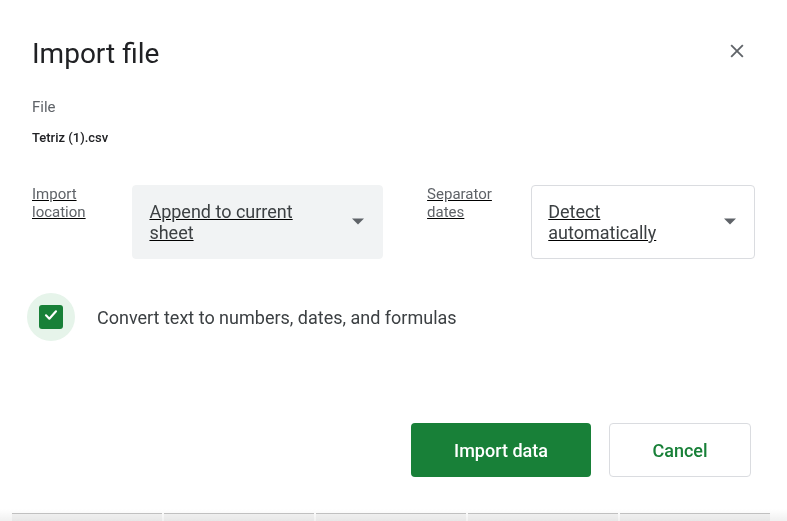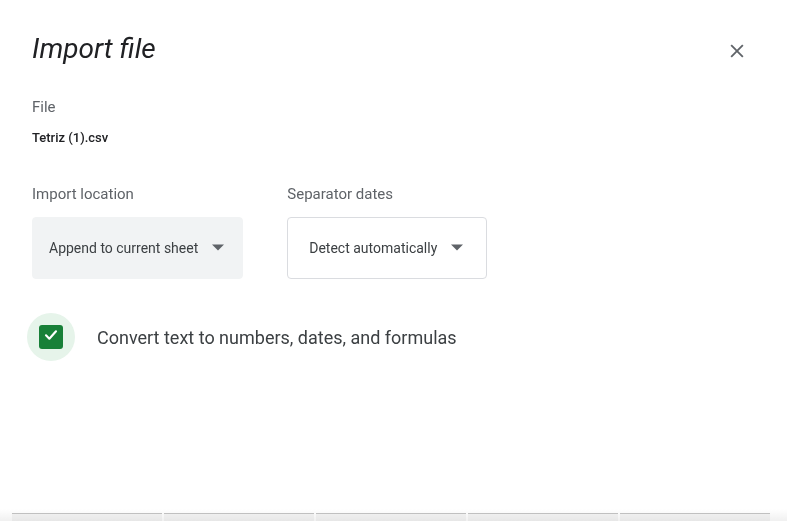--- a/index.html
+++ b/index.html
@@ -16,23 +16,22 @@
       overflow: hidden;
     }
     .dialog {
       padding: 32px 32px 32px 32px;
       position: relative;
       height: 100%;
     }
     .dialog-header {
       display: flex;
       justify-content: space-between;
-      align-items: flex-start;
+      align-items: flex-end;
       margin-bottom: 28px;
-      font-style: italic;
     }
     .dialog-title {
       font-size: 28px;
       font-weight: 400;
       color: #202124;
       letter-spacing: 0;
     }
     .close-btn {
       width: 36px;
       height: 36px;
@@ -58,30 +57,31 @@
       color: #202124;
       margin-bottom: 40px;
     }
     .options-row {
       display: flex;
       gap: 44px;
       margin-bottom: 34px;
     }
     .option-group {
       display: flex;
-      flex-direction: column;
+      flex-direction: row;
+      text-decoration: underline;
     }
     .dropdown {
       display: flex;
       align-items: center;
       justify-content: space-between;
-      height: 62px;
+      height: 74px;
       padding: 0 18px 0 16px;
       border-radius: 4px;
-      font-size: 14px;
+      font-size: 18px;
       cursor: pointer;
       gap: 14px;
       min-width: 200px;
     }
     .dropdown-grey {
       background: #f1f3f4;
       border: 1px solid #f1f3f4;
       color: #3c4043;
     }
     .dropdown-white {
@@ -237,20 +237,24 @@
         <span>
           <svg width="16" height="16" viewBox="0 0 24 24" fill="none" stroke="#ffffff" stroke-width="3.2" stroke-linecap="round" stroke-linejoin="round">
             <polyline points="4.5 12.5 9.5 17.5 19.5 6.5"></polyline>
           </svg>
         </span>
       </div>
     </div>
     <span class="checkbox-label">Convert text to numbers, dates, and formulas</span>
   </div>
 
+  <div class="button-row">
+    <button class="btn btn-primary">Import data</button>
+    <button class="btn btn-secondary">Cancel</button>
+  </div>
 
 </div>
 
 <div class="bottom-tabs">
   <div></div>
     <div></div>
     <div></div>
     <div></div>
     <div></div>
 </div>

